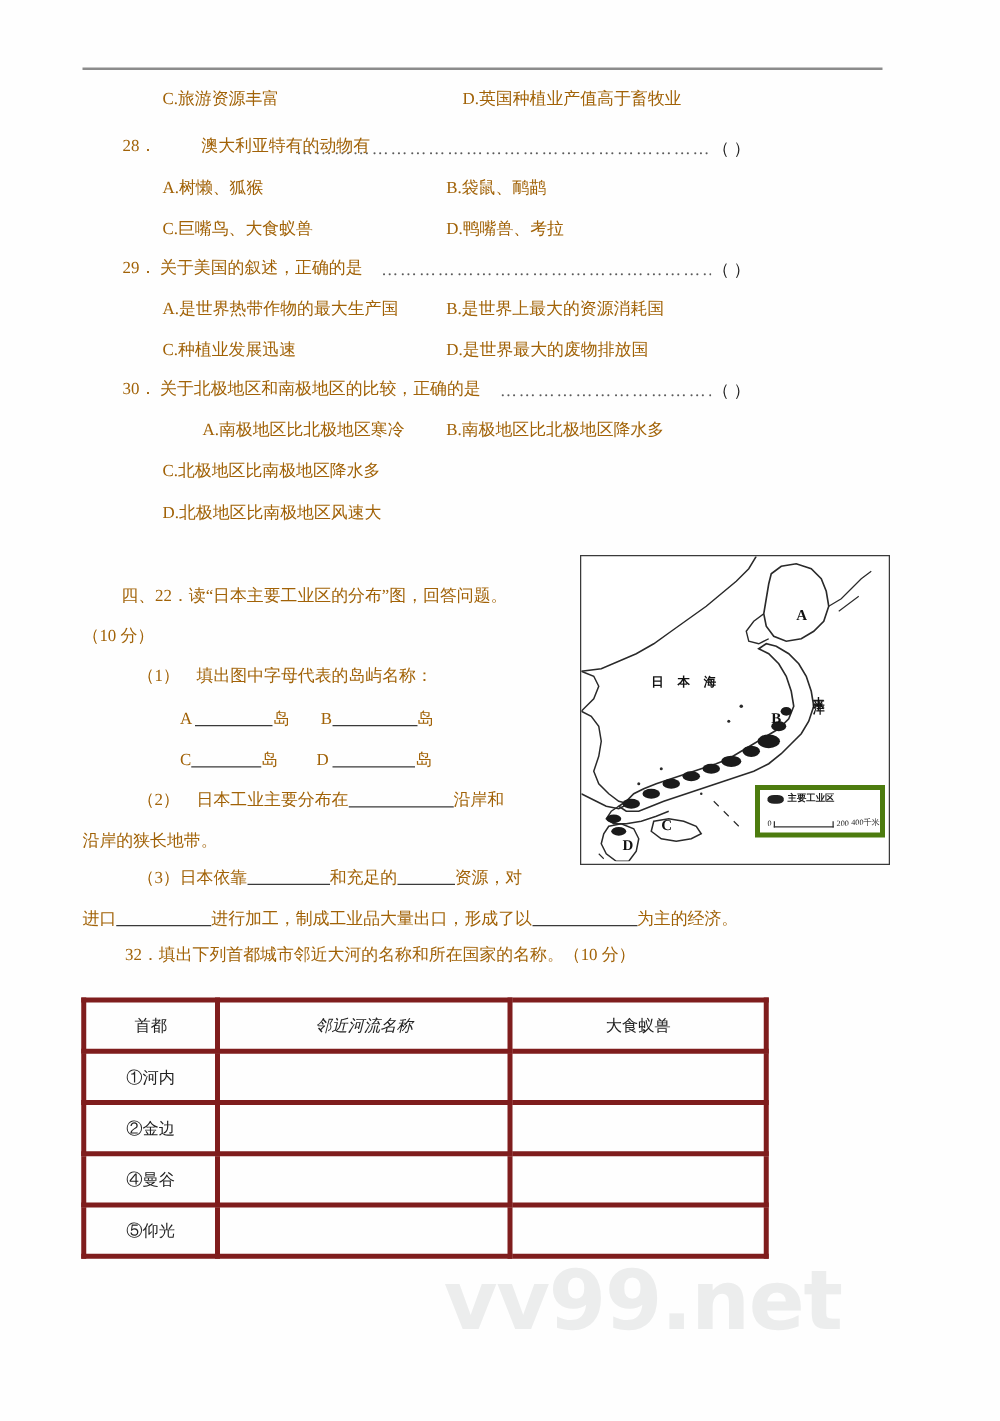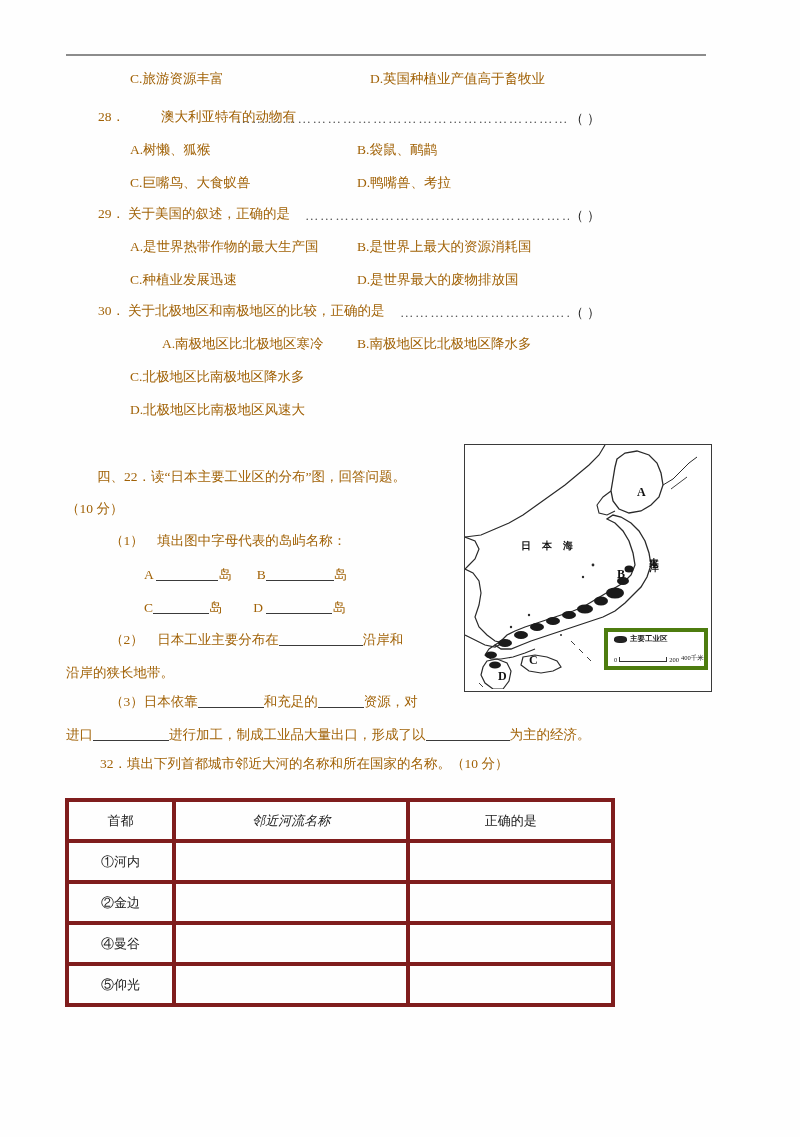--- a/index.html
+++ b/index.html
@@ -185,20 +185,21 @@
   .col-capital { width: 105px; text-align: center; }
   .col-river   { width: 238px; font-style: italic; }
   .col-country { width: 207px; }
   .cell-capital { text-align: center; }
 </style>
 </head>
 <body>
 
 <div id="page">
 
+  <div id="watermark">vv99.net</div>
 
   <div id="header-rule"></div>
 
   <div class="layer">
 
     <div class="ln opt" style="left:130px; top:72px;">C.旅游资源丰富</div>
     <div class="ln opt" style="left:370px; top:72px;">D.英国种植业产值高于畜牧业</div>
 
     <div class="ln qnum" style="left:98px; top:110px;">28．</div>
     <div class="ln" style="left:128px; top:110px;margin-left:33px;">澳大利亚特有的动物有</div>
@@ -342,21 +343,21 @@
         <span class="scale-tick">400千米</span>
       </div>
     </div>
   </div>
 
   <table id="capital-table">
     <thead>
       <tr>
         <th class="col-capital">首都</th>
         <th class="col-river">邻近河流名称</th>
-        <th class="col-country">正确的是</th>
+        <th class="col-country">大食蚁兽</th>
       </tr>
     </thead>
     <tbody>
       <tr>
         <td class="cell-capital">①河内</td>
         <td></td>
         <td></td>
       </tr>
       <tr>
         <td class="cell-capital">②金边</td>

